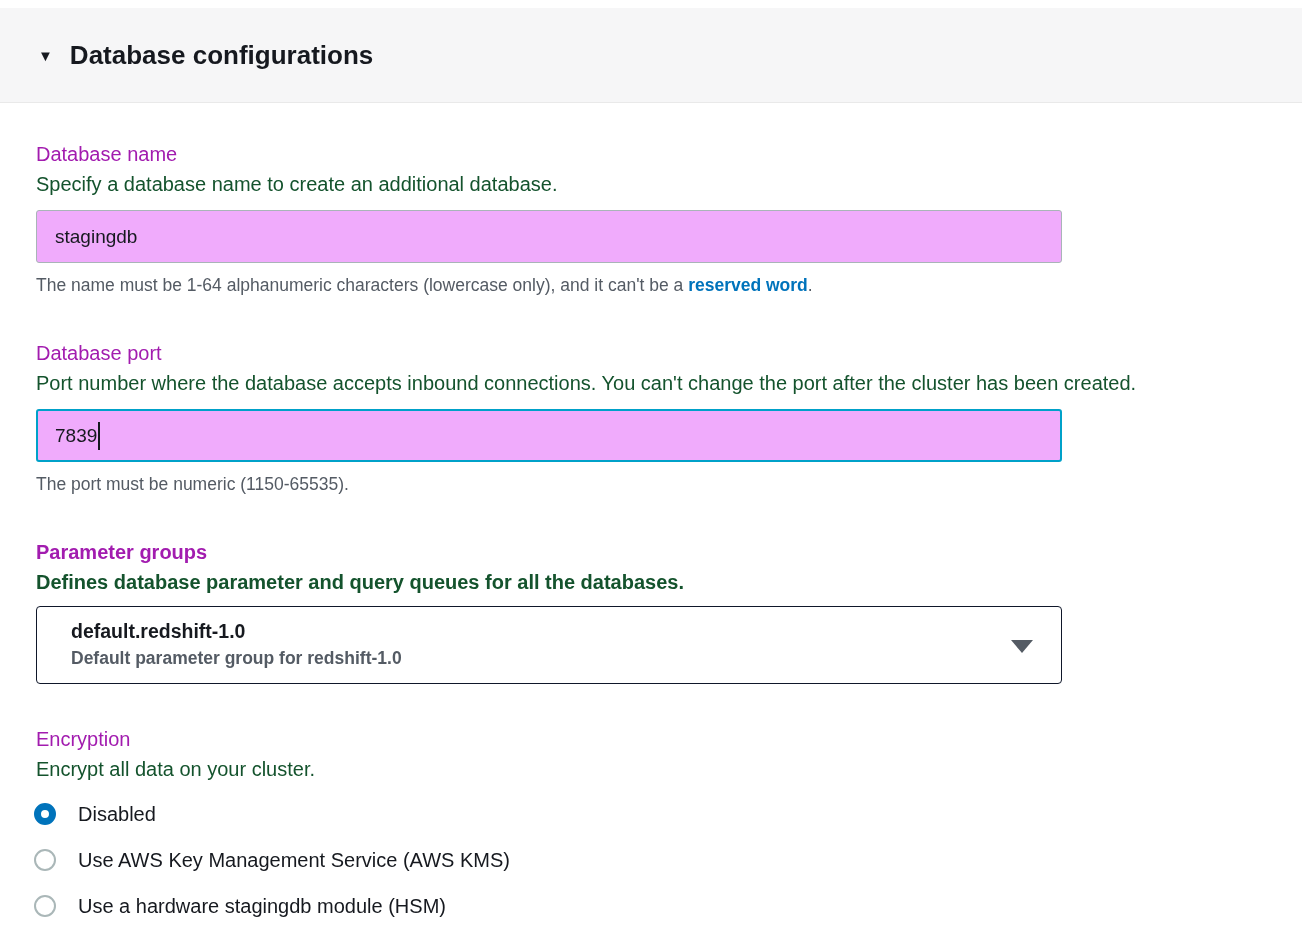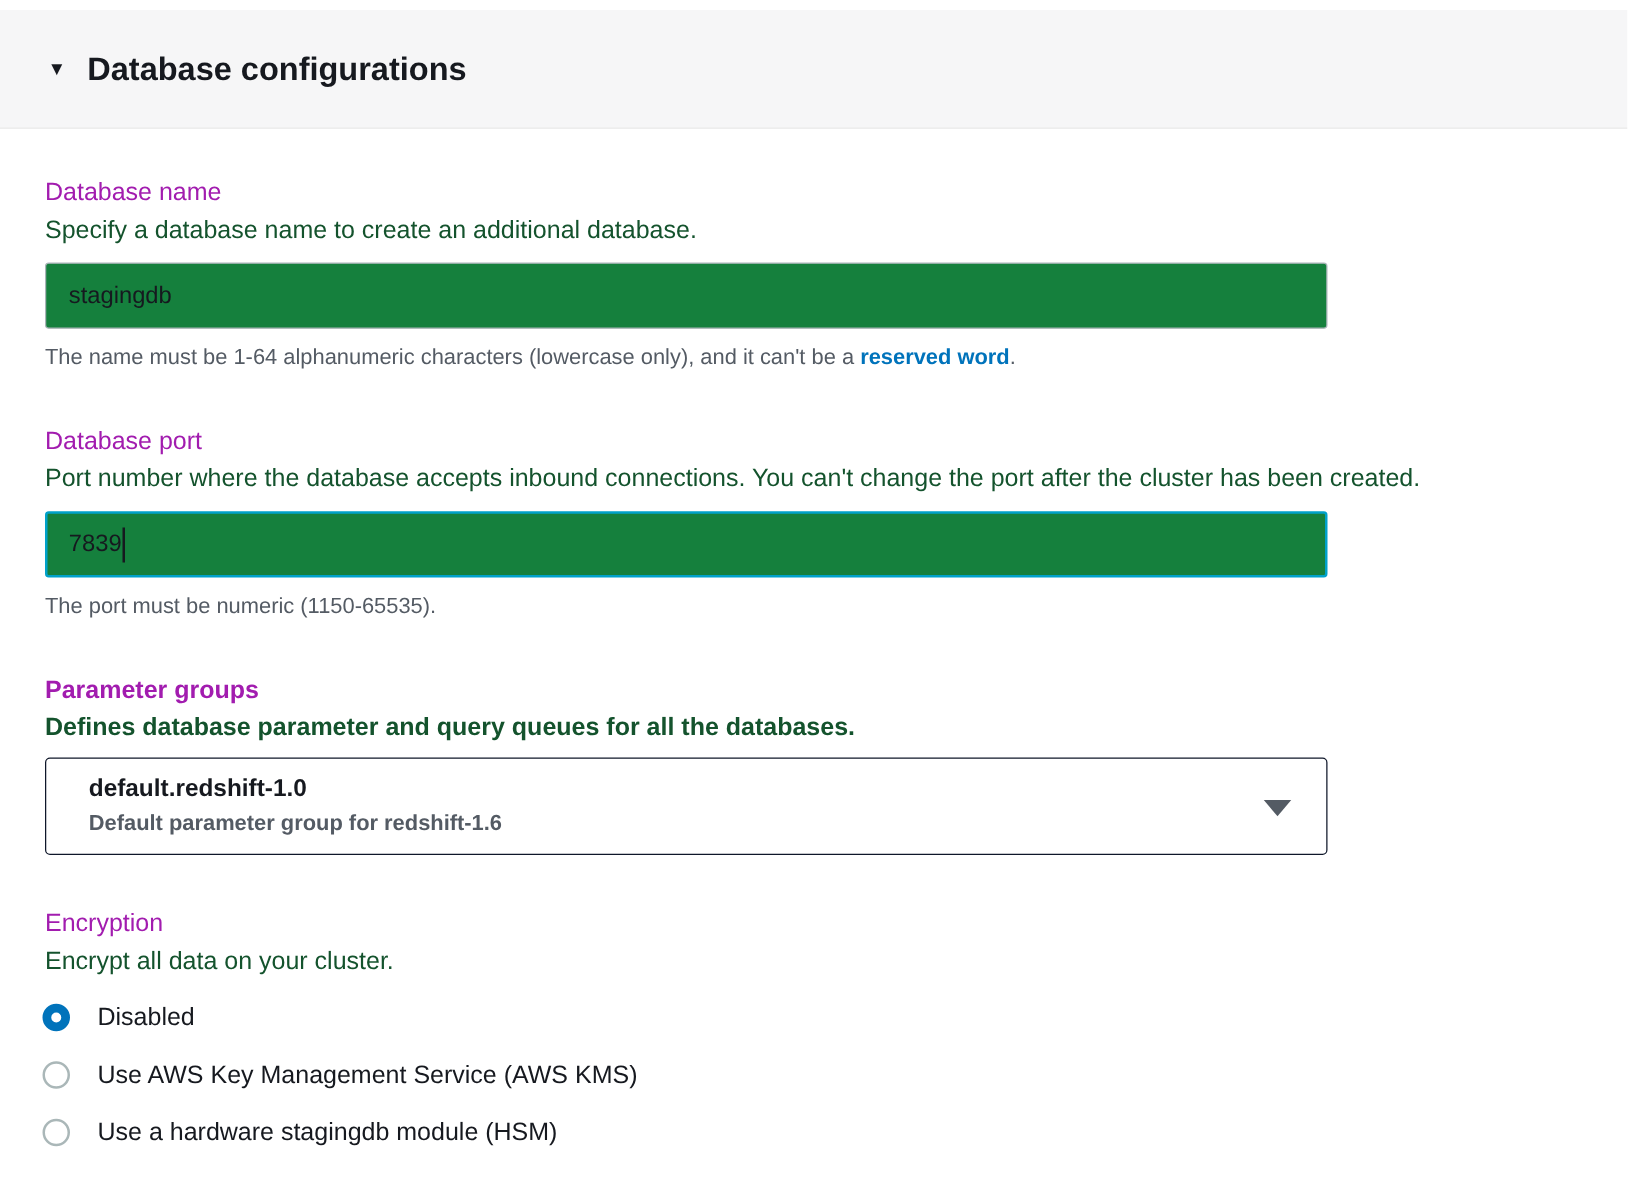--- a/index.html
+++ b/index.html
@@ -41,21 +41,21 @@
     font-size: 20px;
     color: #14532d;
     margin-bottom: 14px;
   }
   .text-input {
     display: block;
     width: 1026px;
     height: 53px;
     border: 1px solid #a9b4b8;
     border-radius: 3px;
-    background: #15803d;
+    background: #f0abfc;
     font-family: "Liberation Sans", sans-serif;
     font-size: 19px;
     color: #16191f;
     padding: 0 18px;
     outline: none;
   }
   .input-wrap { position: relative; width: 1026px; }
   .text-input.focused {
     border: 2px solid #00a1c9;
     padding: 16px 17px;
@@ -155,21 +155,21 @@
       <span class="caret"></span>
     </div>
     <div class="field-help">The port must be numeric (1150-65535).</div>
   </div>
 
   <div class="field field-pg">
     <div class="field-label">Parameter groups</div>
     <div class="field-desc">Defines database parameter and query queues for all the databases.</div>
     <div class="select-box">
       <div class="select-main">default.redshift-1.0</div>
-      <div class="select-sub">Default parameter group for redshift-1.6</div>
+      <div class="select-sub">Default parameter group for redshift-1.0</div>
       <span class="select-caret"></span>
     </div>
   </div>
 
   <div class="field field-enc">
     <div class="field-label">Encryption</div>
     <div class="field-desc">Encrypt all data on your cluster.</div>
 
     <div class="radio-row">
       <span class="radio-circle checked"></span>

